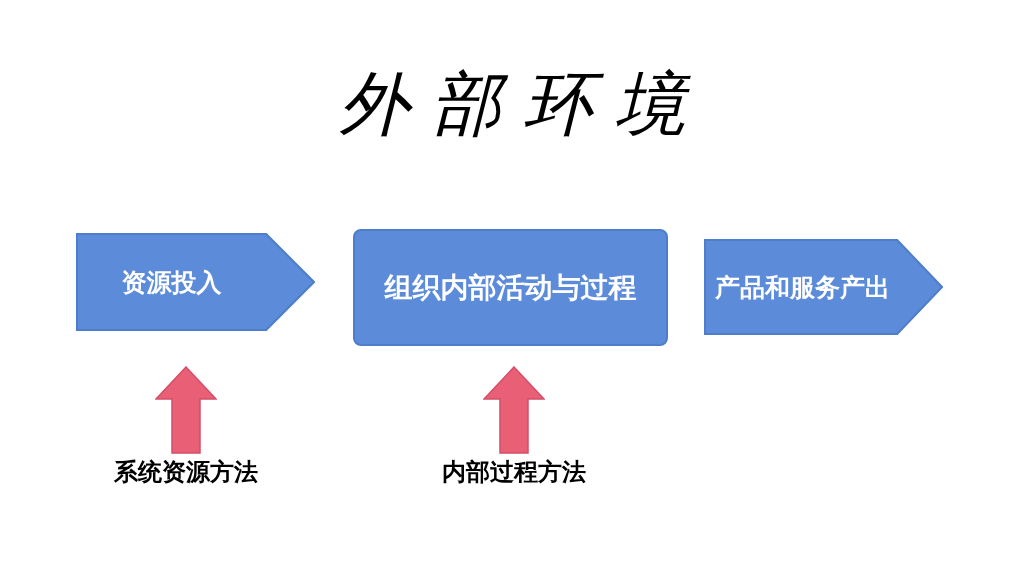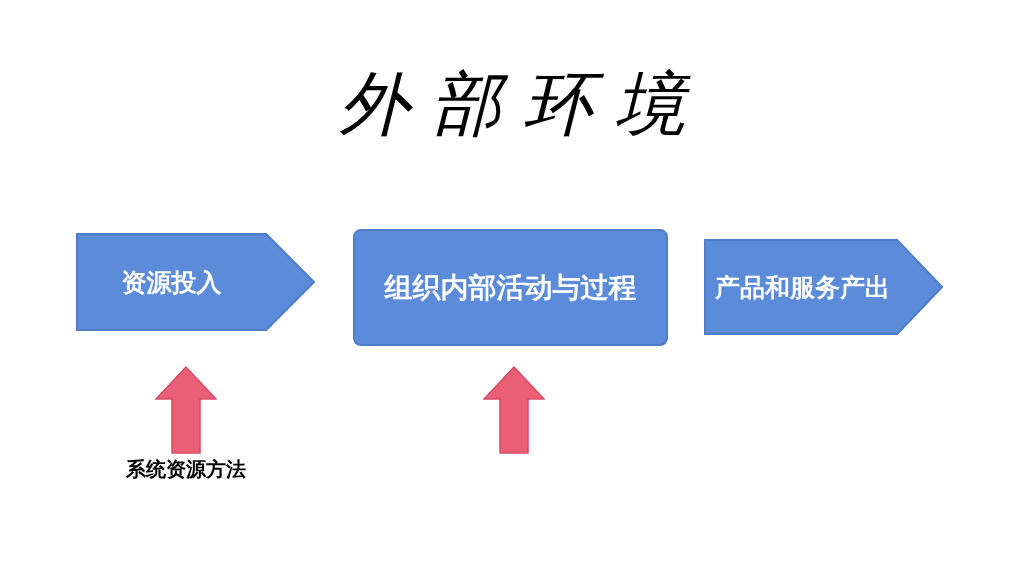--- a/index.html
+++ b/index.html
@@ -85,21 +85,21 @@
     align-items: center;
   }
   .method svg.up-arrow { width: 62px; height: 88px; display: block; }
   .method svg.up-arrow polygon {
     fill: var(--arrow-red);
     stroke: var(--arrow-red-border);
     stroke-width: 1.5;
   }
   .method-label {
     margin-top: 2px;
-    font-size: 20px;
+    font-size: 24px;
     font-weight: bold;
     color: var(--label-color);
     white-space: nowrap;
   }
   .method-1 { left: 66px; }   
   .method-2 { left: 394px; }  
   .method-3 { left: 703px; }  
 </style>
 </head>
 <body>
@@ -130,16 +130,17 @@
     <svg class="up-arrow" viewBox="0 0 62 88" aria-hidden="true">
       <polygon points="31,1 61,33 45,33 45,87 17,87 17,33 1,33"></polygon>
     </svg>
     <div class="method-label">系统资源方法</div>
   </div>
 
   <div class="method method-2">
     <svg class="up-arrow" viewBox="0 0 62 88" aria-hidden="true">
       <polygon points="31,1 61,33 45,33 45,87 17,87 17,33 1,33"></polygon>
     </svg>
+    <div class="method-label">内部过程方法</div>
   </div>
 
 
 </div>
 
 </body></html>

